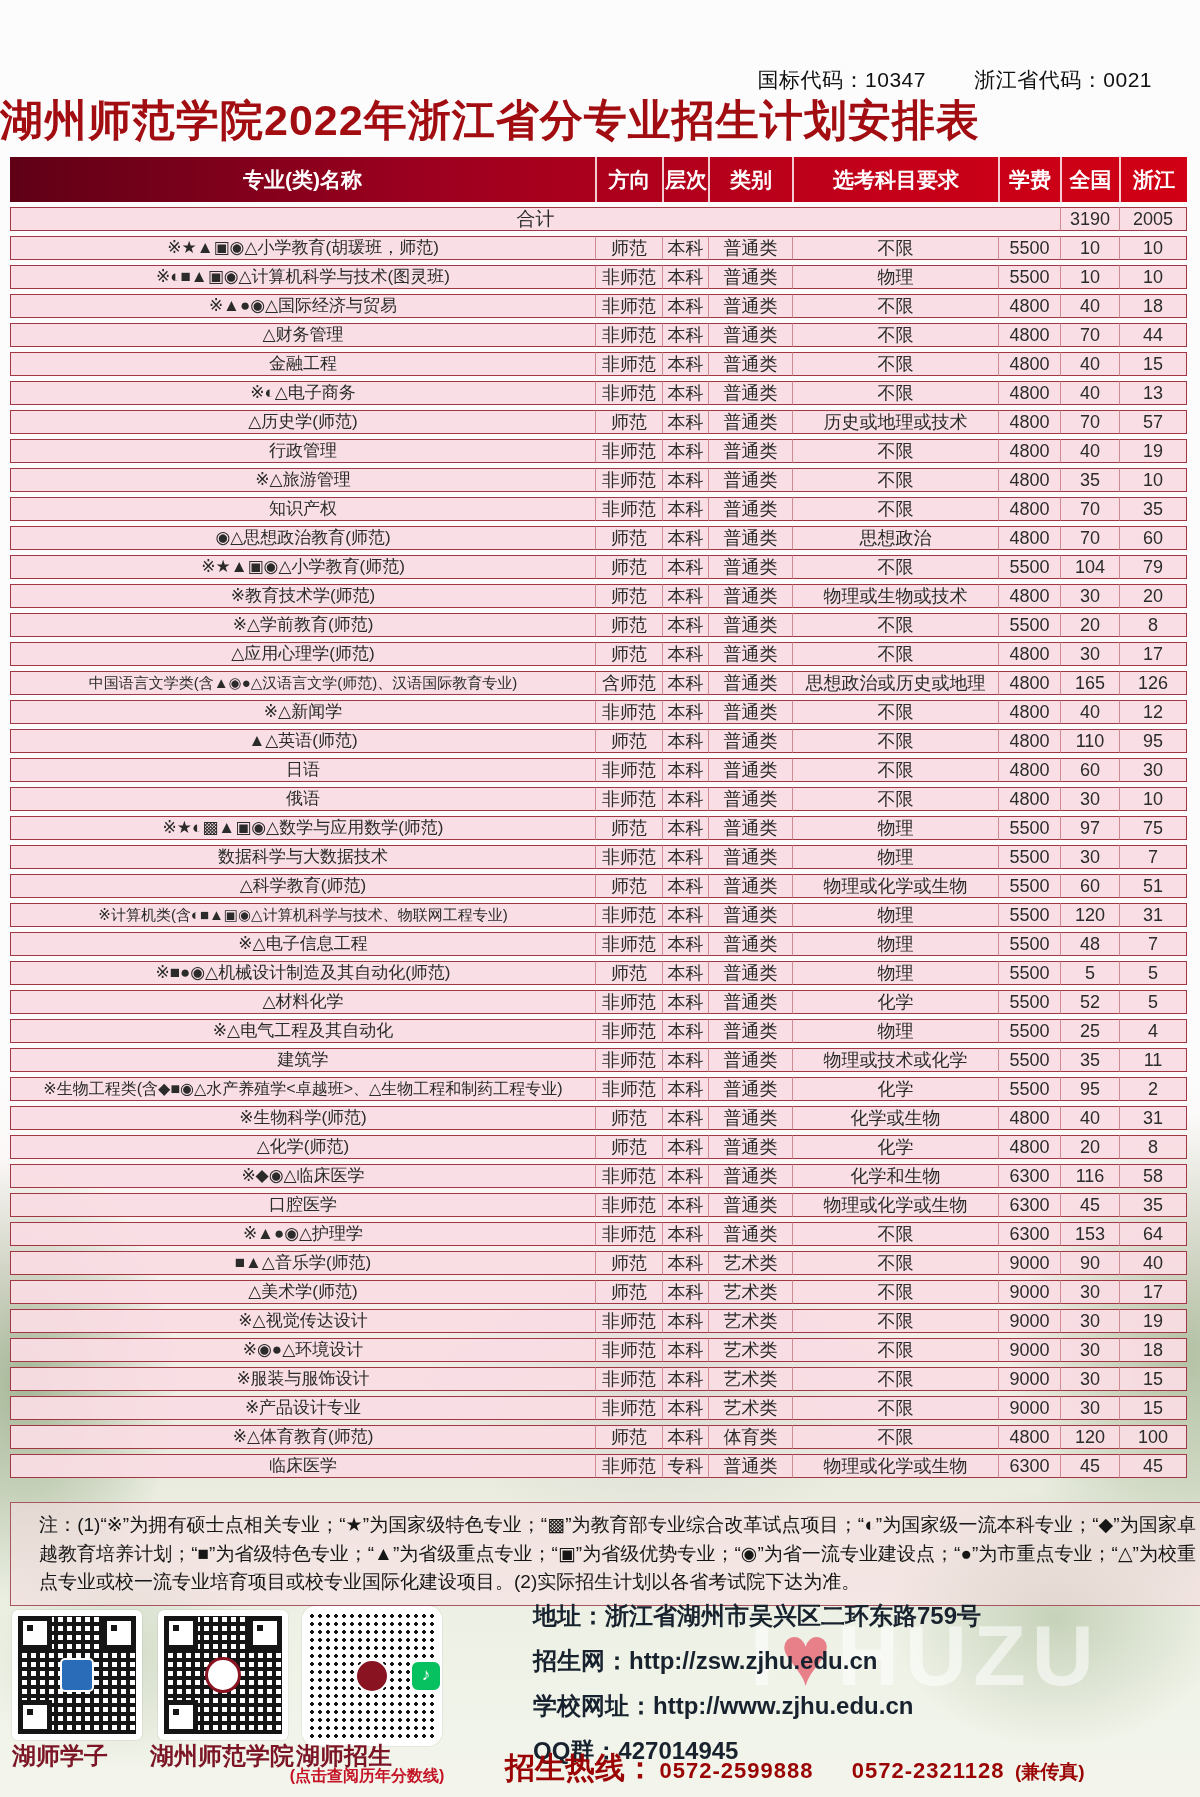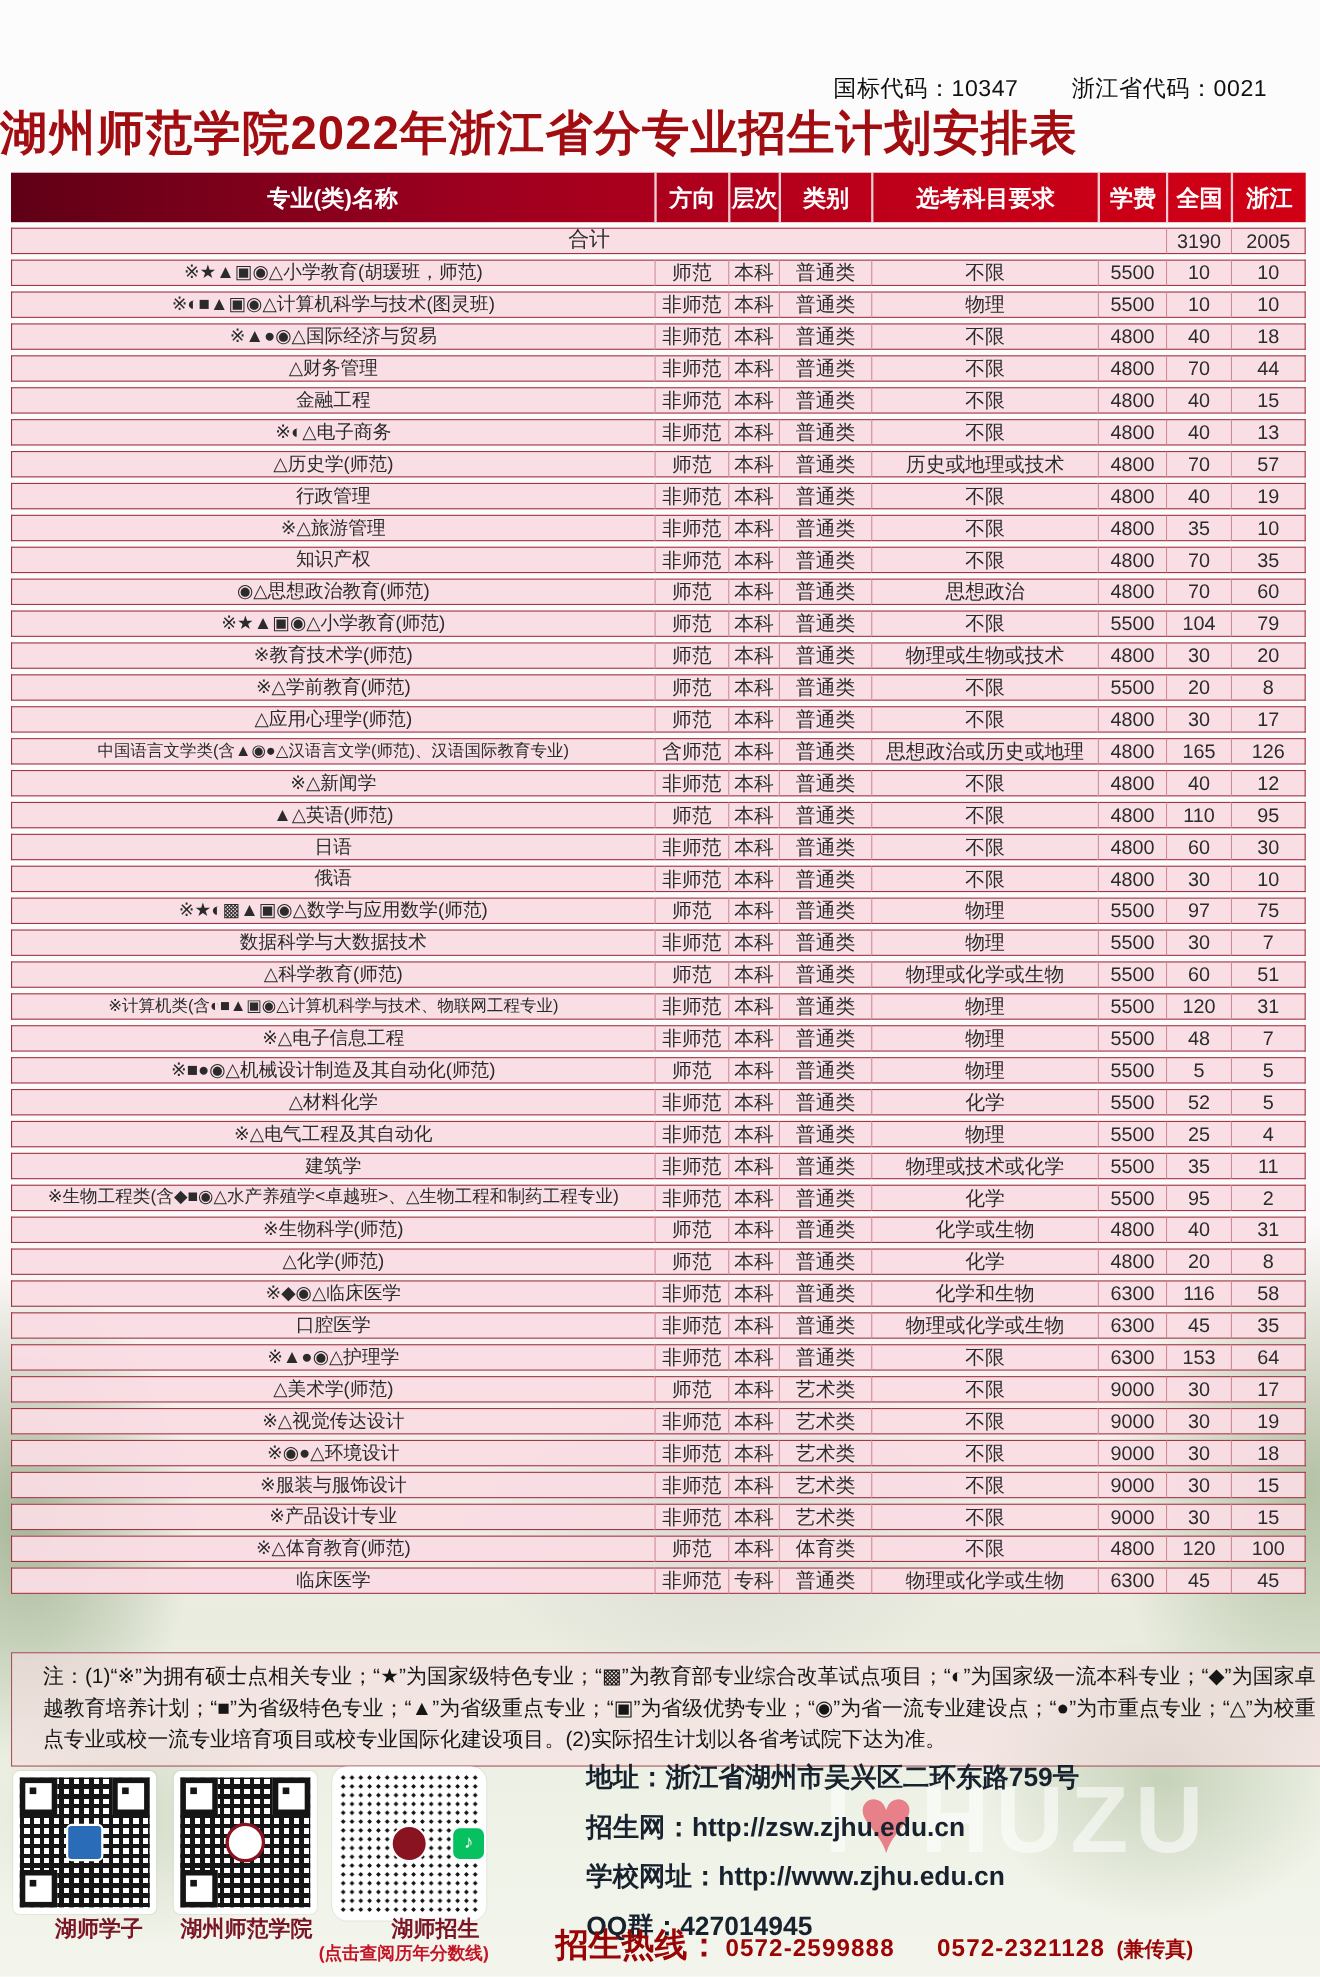--- a/index.html
+++ b/index.html
@@ -81,22 +81,22 @@
   .f-tl{left:0;top:0;} .f-tr{right:0;top:0;} .f-bl{left:0;bottom:0;}
   .qr-logo{position:absolute;left:50%;top:50%;transform:translate(-50%,-50%);
     width:30px;height:30px;display:flex;align-items:center;justify-content:center;
     font-size:9px;color:#fff;text-align:center;line-height:1.1;}
   .logo-blue{background:#2b6cb8;border-radius:5px;border:2px solid #fff;}
   .logo-seal{background:#fff;border-radius:50%;border:3px solid #8a1322;color:#8a1322;font-size:8px;}
   .logo-red{background:#8a1322;border-radius:50%;border:2px solid #fff;}
   .channel-icon{position:absolute;right:-6px;top:50%;transform:translateY(-50%);
     width:28px;height:28px;background:#07c160;border-radius:8px;border:2px solid #fff;
     color:#fff;font-size:17px;line-height:26px;text-align:center;}
-  .qr-label{position:absolute;top:140px;font-size:20px;font-weight:700;color:#7b1424;
-    text-align:right;white-space:nowrap;}
+  .qr-label{position:absolute;top:140px;font-size:24px;font-weight:700;color:#7b1424;
+    text-align:left;white-space:nowrap;}
   .l1{left:12px;width:118px;} .l2{left:150px;width:134px;} .l3{left:296px;width:140px;}
   .qr-sublabel{position:absolute;top:166px;left:272px;width:190px;text-align:center;
     font-size:16px;font-weight:700;color:#c41325;white-space:nowrap;}
 
   .contact{position:absolute;left:533px;top:0;z-index:2;}
   .contact .line{font-size:24px;font-weight:700;color:#18222e;margin:0 0 13px 0;white-space:nowrap;}
   .hotline{position:absolute;left:505px;top:148px;z-index:2;white-space:nowrap;
     color:#9b0404;font-weight:900;}
   .hotline .lbl{font-size:30px;}
   .hotline .num{font-size:22px;letter-spacing:1px;}
@@ -527,20 +527,30 @@
       <td class="c-name">※▲●◉△护理学</td>
       <td>非师范</td>
       <td>本科</td>
       <td>普通类</td>
       <td>不限</td>
       <td>6300</td>
       <td>153</td>
       <td>64</td>
     </tr>
 
+    <tr>
+      <td class="c-name">■▲△音乐学(师范)</td>
+      <td>师范</td>
+      <td>本科</td>
+      <td>艺术类</td>
+      <td>不限</td>
+      <td>9000</td>
+      <td>90</td>
+      <td>40</td>
+    </tr>
 
     <tr>
       <td class="c-name">△美术学(师范)</td>
       <td>师范</td>
       <td>本科</td>
       <td>艺术类</td>
       <td>不限</td>
       <td>9000</td>
       <td>30</td>
       <td>17</td>

